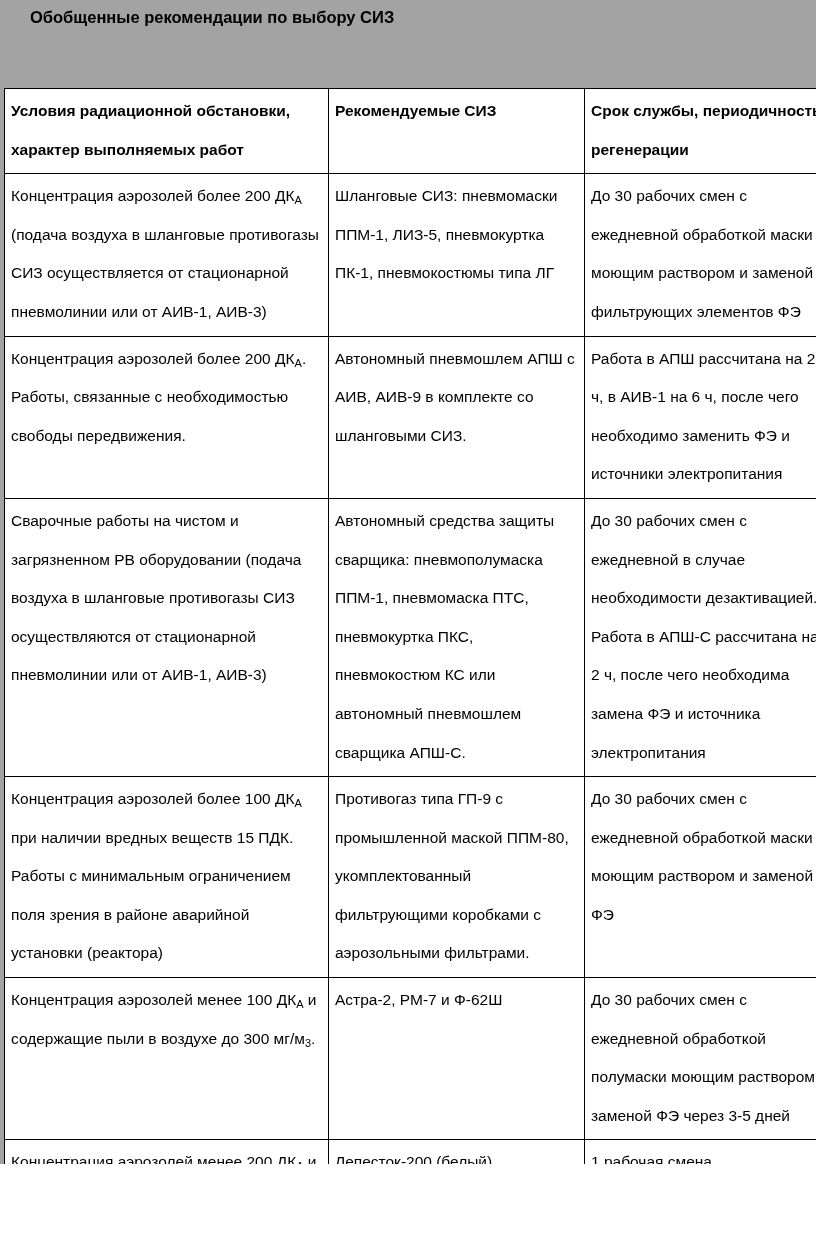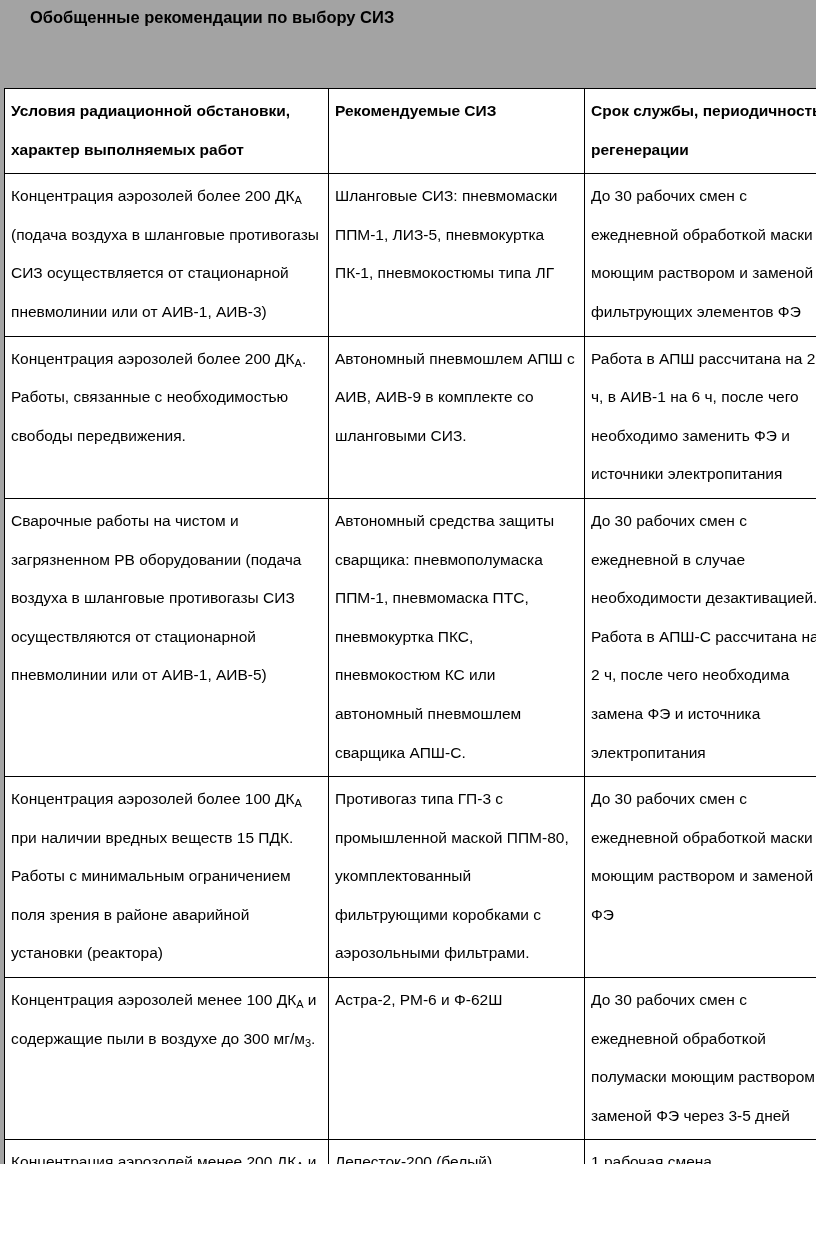--- a/index.html
+++ b/index.html
@@ -70,32 +70,32 @@
         <td>Концентрация аэрозолей более 200 ДК<sub>А</sub> (подача воздуха в шланговые противогазы СИЗ осуществляется от стационарной пневмолинии или от АИВ-1, АИВ-3)</td>
         <td>Шланговые СИЗ: пневмомаски ППМ-1, ЛИЗ-5, пневмокуртка ПК-1, пневмокостюмы типа ЛГ</td>
         <td>До 30 рабочих смен с ежедневной обработкой маски моющим раствором и заменой фильтрующих элементов ФЭ</td>
       </tr>
       <tr>
         <td>Концентрация аэрозолей более 200 ДК<sub>А</sub>. Работы, связанные с необходимостью свободы передвижения.</td>
         <td>Автономный пневмошлем АПШ с АИВ, АИВ-9 в комплекте со шланговыми СИЗ.</td>
         <td>Работа в АПШ рассчитана на 2 ч, в АИВ-1 на 6 ч, после чего необходимо заменить ФЭ и источники электропитания</td>
       </tr>
       <tr>
-        <td>Сварочные работы на чистом и загрязненном РВ оборудовании (подача воздуха в шланговые противогазы СИЗ осуществляются от стационарной пневмолинии или от АИВ-1, АИВ-5)</td>
+        <td>Сварочные работы на чистом и загрязненном РВ оборудовании (подача воздуха в шланговые противогазы СИЗ осуществляются от стационарной пневмолинии или от АИВ-1, АИВ-3)</td>
         <td>Автономный средства защиты сварщика: пневмополумаска ППМ-1, пневмомаска ПТС, пневмокуртка ПКС, пневмокостюм КС или автономный пневмошлем сварщика АПШ-С.</td>
         <td>До 30 рабочих смен с ежедневной в случае необходимости дезактивацией. Работа в АПШ-С рассчитана на 2 ч, после чего необходима замена ФЭ и источника электропитания</td>
       </tr>
       <tr>
         <td>Концентрация аэрозолей более 100 ДК<sub>А</sub> при наличии вредных веществ 15 ПДК. Работы с минимальным ограничением поля зрения в районе аварийной установки (реактора)</td>
-        <td>Противогаз типа ГП-3 с промышленной маской ППМ-80, укомплектованный фильтрующими коробками с аэрозольными фильтрами.</td>
+        <td>Противогаз типа ГП-9 с промышленной маской ППМ-80, укомплектованный фильтрующими коробками с аэрозольными фильтрами.</td>
         <td>До 30 рабочих смен с ежедневной обработкой маски моющим раствором и заменой ФЭ</td>
       </tr>
       <tr>
         <td>Концентрация аэрозолей менее 100 ДК<sub>А</sub> и содержащие пыли в воздухе до 300 мг/м<sub>3</sub>.</td>
-        <td>Астра-2, РМ-6 и Ф-62Ш</td>
+        <td>Астра-2, РМ-7 и Ф-62Ш</td>
         <td>До 30 рабочих смен с ежедневной обработкой полумаски моющим раствором заменой ФЭ через 3-5 дней</td>
       </tr>
       <tr>
         <td>Концентрация аэрозолей менее 200 ДК<sub>А</sub> и содержащие пыли в воздухе до<br>10 мг/м<sub>3</sub></td>
         <td>Лепесток-200 (белый)</td>
         <td>1 рабочая смена</td>
       </tr>
     </tbody>
   </table>
 

